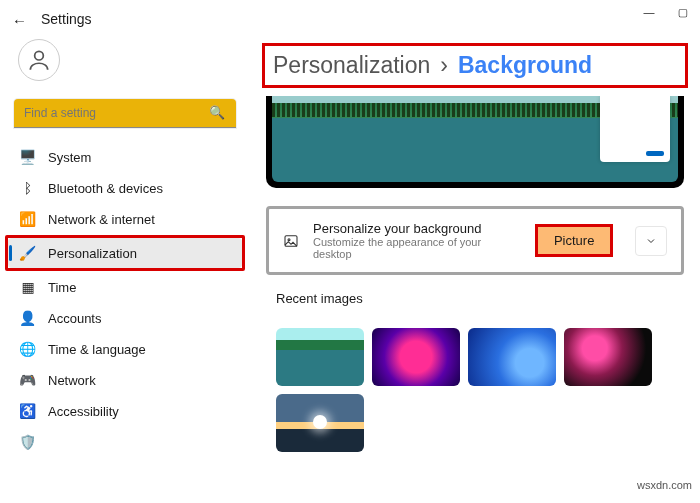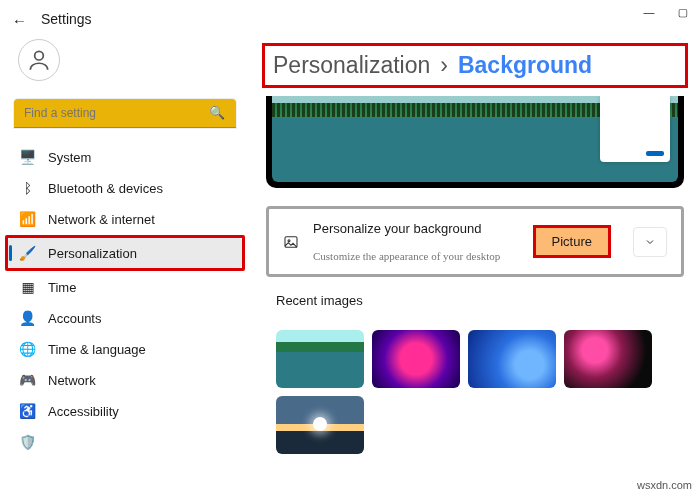--- a/index.html
+++ b/index.html
@@ -27,21 +27,21 @@
   .main { flex: 1; padding: 0 12px; overflow:hidden; }
   .breadcrumb { display: flex; align-items: baseline; gap: 10px; font-size: 23px; padding: 6px 8px; margin: 10px 0 8px; color:#555;}
   .breadcrumb .cur { font-weight: 600; color:#3b82f6; }
   .preview { background:#000; border-radius: 0 0 10px 10px; padding: 0 6px 6px; margin: 2px 4px 18px; }
   .preview-inner { height: 86px; border-radius: 0 0 6px 6px; overflow:hidden; position:relative; background: linear-gradient(to bottom, #9cc 0%, #9cc 8%, #274 8%, #385 26%, #2c7a83 26%, #2c7a83 100%);}
   .preview-inner .trees { position:absolute; top:7px; left:0; right:0; height:14px; background: repeating-linear-gradient(90deg,#1a3d1a 0 3px,transparent 3px 5px);}
   .preview-inner .win { position:absolute; right:8px; top:0; width:70px; height:66px; background:#fff; border-radius:0 0 4px 4px; box-shadow:0 0 4px rgba(0,0,0,.2);}
   .preview-inner .win::after { content:''; position:absolute; bottom:6px; right:6px; width:18px; height:5px; background:#0067c0; border-radius:2px;}
   .card { border: 3px solid #a3a3a3; border-radius:4px; padding: 12px 14px; margin: 0 4px 16px; display:flex; align-items:center; gap:14px;}
   .card-title { font-size: 13px; }
-  .card-sub { font-size: 11px; color:#777; margin-top:14px;font-family:Liberation Serif, serif;}
+  .card-sub { font-size: 11px; color:#777; margin-top:0;}
   .spacer { flex:1; }
   .picbtn { padding: 6px 16px; font-size:13px; background:#fdba74; }
   .chev { width: 34px; height:30px; display:flex; align-items:center; justify-content:center; border:1px solid #e6e6e6; border-radius:4px; margin-left:8px; cursor:pointer;}
   .recent { margin: 0 4px; }
   .recent h4 { font-size:13px; font-weight:400; margin-left:10px; margin-bottom:22px;}
   .thumbs { display:flex; flex-wrap:wrap; gap:8px; padding-left:10px;}
   .thumb { width:88px; height:58px; border-radius:6px; }
   .t1 { background: linear-gradient(to bottom,#aee 0 20%,#274 20% 38%,#2c7a83 38% 100%);}
   .t2 { background: radial-gradient(circle at 50% 50%, #ff2d95 0 30%, #5a00a8 60%, #16004a 100%);}
   .t3 { background: radial-gradient(circle at 70% 60%, #6fb6ff 0 20%, #2a6fe0 45%, #0a2a8a 100%);}

